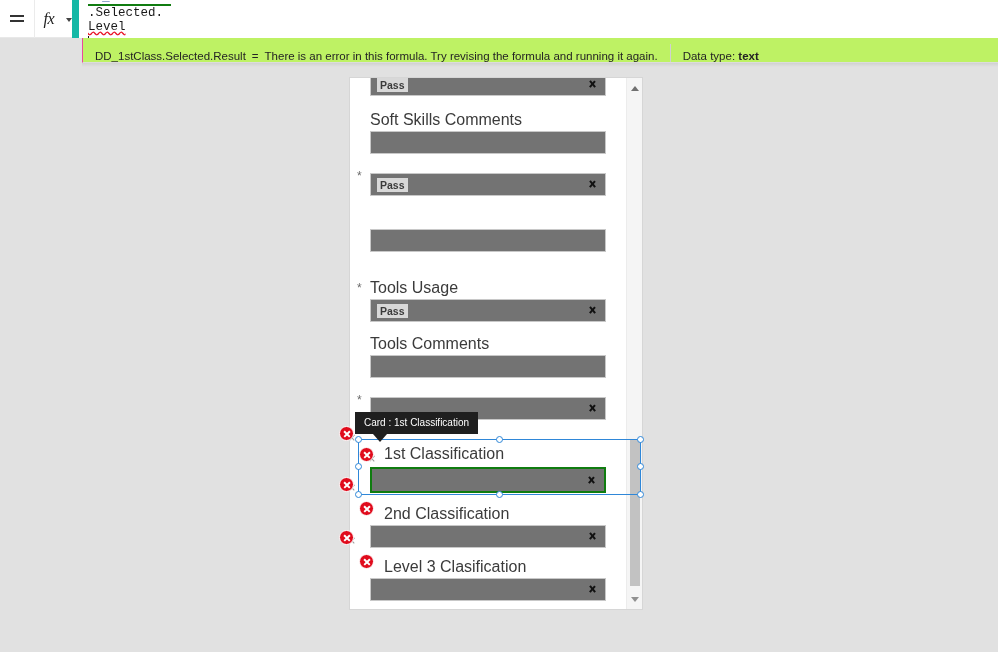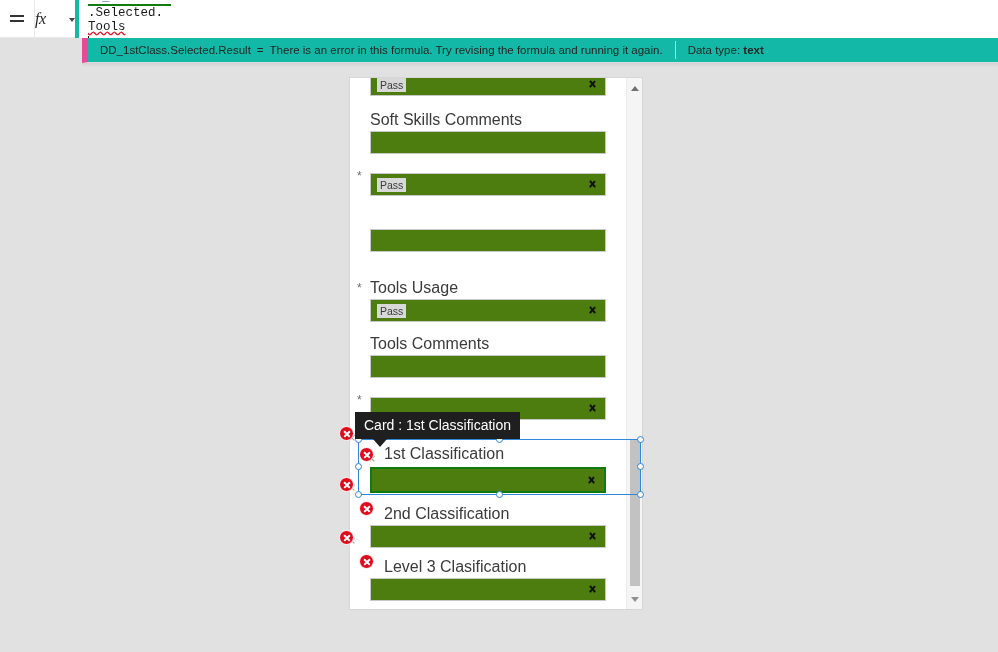--- a/index.html
+++ b/index.html
@@ -22,23 +22,23 @@
     width: 34px; height: 38px;
     display: flex; align-items: center; justify-content: center;
     cursor: pointer;
   }
   #hamburger-btn .bars { width: 14px; }
   #hamburger-btn .bars i {
     display: block; height: 1.6px; background: #333; margin: 3px 0;
   }
   #fx-btn {
     width: 44px; height: 38px;
-    display: flex; align-items: center; justify-content: space-between;
-    gap: 3px; cursor: pointer;
-    border-right: 4px solid #14b8a6;
+    display: flex; align-items: center; justify-content: flex-end;
+    gap: 12px; cursor: pointer;
+    border-right: 7px solid #14b8a6;
   }
   #fx-btn .fx {
     font-family: "Liberation Serif", serif;
     font-style: italic; font-size: 16px; color: #222;
     letter-spacing: -0.5px;
   }
   .chev-sm {
     width: 0; height: 0;
     border-left: 3.5px solid transparent;
     border-right: 3.5px solid transparent;
@@ -68,24 +68,24 @@
   #caret {
     display: inline-block; width: 1px; height: 14px;
     background: #111; margin-left: 0px;
     position: relative; top: 2px;
   }
 
   
   #info-strip {
     position: absolute; left: 82px; top: 38px;
     width: 916px; height: 25px;
-    background: #14b8a6;
+    background: #bef264;
     border-bottom: 1px solid #dcdcdc;
-    border-left: 6px solid #ec4899;
-    display: flex; align-items: center;
+    border-left: 1px solid #ec4899;
+    display: flex; align-items: flex-end;
   }
   #info-msg {
     font-size: 11.5px; color: #242424;
     padding: 0 12px; white-space: nowrap;
   }
   #info-msg .eq { margin: 0 6px; }
   #info-div { width: 1px; height: 18px; background: #d0d0d0; }
   #datatype {
     font-size: 11.5px; color: #242424; padding: 0 12px; white-space: nowrap;
   }
@@ -121,24 +121,25 @@
   .fld { position: absolute; left: 20px; width: 236px; }
   .fld-label {
     font-size: 16px; color: #3b3b3b; line-height: 14px;
     white-space: nowrap;
   }
   .req-star {
     position: absolute; left: -13px; top: 1px;
     font-size: 12px; color: #6b6b6b; line-height: 12px;
   }
   .ctl {
-    margin-top: 4px; height: 23px; background: #4d7c0f;
+    margin-top: 4px; height: 23px; background: #737373;
     border: 1px solid #c8c8c8;
     display: flex; align-items: center; justify-content: space-between;
     padding: 0 7px 0 6px;
+    font-weight: bold;
   }
   .ctl.text-in { justify-content: flex-start; }
   .ctl .val {
     font-size: 10.5px; color: #3b3b3b;
     background: #d8d8d8; padding: 1px 3px;
   }
   .chev-dd {
     width: 11px; height: 11px; position: relative; flex: none;
   }
   .chev-dd::before, .chev-dd::after {
@@ -177,21 +178,21 @@
   }
   #sb-thumb {
     position: absolute; left: 3px; width: 10px;
     top: 362px; height: 146px; background: #c2c2c2;
   }
 
   
   #card-tooltip {
     position: absolute; left: 355px; top: 345px;
     background: #1f1f1f; color: #fff;
-    font-size: 14px; padding: 5px 9px 6px;
+    font-size: 10px; padding: 5px 9px 6px;
     white-space: nowrap; z-index: 60;
   }
   #tooltip-tail {
     position: absolute; left: 18px; top: 100%;
     width: 0; height: 0;
     border-left: 7px solid transparent;
     border-right: 7px solid transparent;
     border-top: 8px solid #1f1f1f;
   }
 
@@ -251,21 +252,21 @@
         <i></i>
     </span>
   </div>
   <div class="fb-sep"></div>
   <div id="fx-btn">
     <span class="fx">fx</span>
     <span class="chev-sm"></span>
   </div>
   <div id="formula-input-wrap">
     <span id="formula-text">
-      <span class="tok-name">DD_1stClass</span><span class="tok-plain">.Selected.</span><span class="tok-err">Tools</span><span id="caret"></span>
+      <span class="tok-name">DD_1stClass</span><span class="tok-plain">.Selected.</span><span class="tok-err">Level</span><span id="caret"></span>
     </span>
   </div>
 </div>
 
 <div id="info-strip">
   <span id="info-msg">
     <span>DD_1stClass.Selected.Result</span><span class="eq">=</span><span>There is an error in this formula. Try revising the formula and running it again.</span>
   </span>
   <span id="info-div"></span>
   <span id="datatype">

